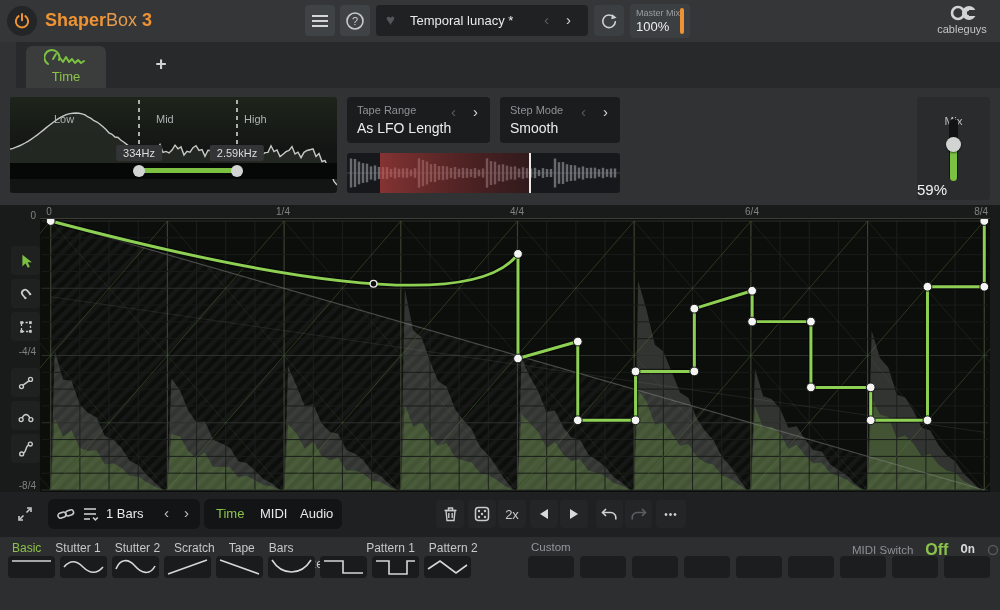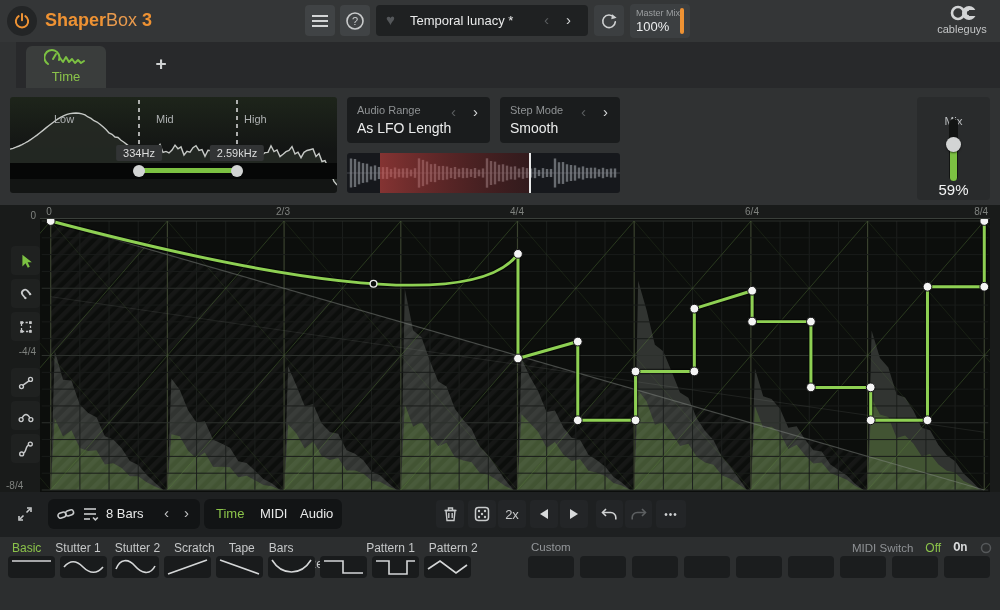--- a/index.html
+++ b/index.html
@@ -99,21 +99,21 @@
       <span class="abs lbl" style="left:234px;top:16px;color:#aeb1b2;">High</span>
       <div class="abs" style="left:129px;top:48px;transform:translateX(-50%);background:#323435;border-radius:2px;padding:2px 7px;font-size:11px;color:#dcdddd;">334Hz</div>
       <div class="abs" style="left:227px;top:48px;transform:translateX(-50%);background:#323435;border-radius:2px;padding:2px 7px;font-size:11px;color:#dcdddd;">2.59kHz</div>
       <div class="abs" style="left:0;top:66px;width:327px;height:16px;background:#060707;"></div>
       <div class="abs" style="left:129px;top:71px;width:98px;height:5px;background:#7cc142;border-radius:2px;"></div>
       <div class="abs" style="left:123px;top:68px;width:12px;height:12px;border-radius:50%;background:#d2d4d4;"></div>
       <div class="abs" style="left:221px;top:68px;width:12px;height:12px;border-radius:50%;background:#d2d4d4;"></div>
     </div>
 
     <div class="abs dark-box" style="left:347px;top:9px;width:143px;height:46px;">
-      <span class="abs lbl" style="left:10px;top:7px;">Audio Range</span>
+      <span class="abs lbl" style="left:10px;top:7px;">Tape Range</span>
       <span class="abs chev dim" style="left:104px;top:7px;">‹</span>
       <span class="abs chev" style="left:126px;top:7px;">›</span>
       <span class="abs" style="left:10px;top:23px;font-size:14px;color:#eceded;">As LFO Length</span>
     </div>
 
     <div class="abs dark-box" style="left:500px;top:9px;width:120px;height:46px;">
       <span class="abs lbl" style="left:10px;top:7px;">Step Mode</span>
       <span class="abs chev dim" style="left:81px;top:7px;">‹</span>
       <span class="abs chev" style="left:103px;top:7px;">›</span>
       <span class="abs" style="left:10px;top:23px;font-size:14px;color:#eceded;">Smooth</span>
@@ -200,35 +200,35 @@
         <rect x="33" y="0" width="149" height="40" fill="url(#redgrad)"></rect>
         <line x1="183" y1="0" x2="183" y2="40" stroke="#e8e9e9" stroke-width="2"></line>
       </svg>
     </div>
 
     <div class="abs" style="left:917px;top:9px;width:73px;height:103px;background:#292b2c;border-radius:4px;">
       <div style="text-align:center;margin-top:18px;font-size:11.5px;color:#b9bcbe;">Mix</div>
       <div class="abs" style="left:32px;top:22px;width:9px;height:62px;background:#121413;border-radius:5px;"></div>
       <div class="abs" style="left:33px;top:47px;width:7px;height:37px;background:#7cc142;border-radius:4px;"></div>
       <div class="abs" style="left:29px;top:40px;width:15px;height:15px;border-radius:50%;background:#d2d4d4;box-shadow:0 1px 2px rgba(0,0,0,.6);"></div>
-      <div class="abs" style="left:0;top:84px;width:73px;text-align:center;font-size:15px;color:#f2f3f3;">59%</div>
+      <div class="abs" style="left:0;top:84px;width:73px;text-align:left;font-size:15px;color:#f2f3f3;">59%</div>
     </div>
   </div>
 
   <div class="abs" style="left:0;top:205px;width:1000px;height:287px;background:#191b1a;">
 
     <span class="abs" style="left:49px;top:1px;transform:translateX(-50%);font-size:10px;color:#7f827f;">0</span>
-    <span class="abs" style="left:283px;top:1px;transform:translateX(-50%);font-size:10px;color:#7f827f;">2/3</span>
+    <span class="abs" style="left:283px;top:1px;transform:translateX(-50%);font-size:10px;color:#7f827f;">1/4</span>
     <span class="abs" style="left:517px;top:1px;transform:translateX(-50%);font-size:10px;color:#7f827f;">4/4</span>
     <span class="abs" style="left:752px;top:1px;transform:translateX(-50%);font-size:10px;color:#7f827f;">6/4</span>
     <span class="abs" style="left:986px;top:1px;transform:translateX(-85%);font-size:10px;color:#7f827f;">8/4</span>
 
     <span class="abs" style="left:24px;top:5px;width:12px;text-align:right;font-size:10px;color:#7f827f;">0</span>
     <span class="abs" style="left:6px;top:141px;width:30px;text-align:right;font-size:10px;color:#7f827f;">-4/4</span>
-    <span class="abs" style="left:6px;top:275px;width:30px;text-align:left;font-size:10px;color:#7f827f;">-8/4</span>
+    <span class="abs" style="left:6px;top:275px;width:30px;text-align:right;font-size:10px;color:#7f827f;">-8/4</span>
 
     <div class="abs btn" style="left:11px;top:41px;width:29px;height:29px;background:#1f2120;">
       <svg width="18" height="18" viewBox="0 0 20 20">
           <polygon points="6,3 6,16 9.5,12.5 12,17.5 14.2,16.4 11.8,11.5 16.5,11.5" fill="#7cc142"></polygon>
         </svg>
     </div>
     <div class="abs btn" style="left:11px;top:74px;width:29px;height:29px;background:#1f2120;">
       <svg width="18" height="18" viewBox="0 0 20 20">
           <g transform="rotate(-40 10 10)">
             <path d="M6.5,14 V8.5 a3.5,3.5 0 0 1 7,0 V14" fill="none" stroke="#c8cacb" stroke-width="2"></path>
@@ -403,21 +403,21 @@
           </g>
         </svg>
       <svg class="abs" style="left:34px;top:7px;" width="18" height="16" viewBox="0 0 18 16">
           <g stroke="#c8cacb" stroke-width="1.6" fill="none">
             <line x1="2" y1="3" x2="14" y2="3"></line>
             <line x1="2" y1="8" x2="14" y2="8"></line>
             <line x1="2" y1="13" x2="8" y2="13"></line>
             <path d="M11,11.5 l2.4,2.4 l2.4,-2.4"></path>
           </g>
         </svg>
-      <span class="abs" style="left:58px;top:7px;font-size:13px;color:#e8e9e9;">8 Bars</span>
+      <span class="abs" style="left:58px;top:7px;font-size:13px;color:#e8e9e9;">1 Bars</span>
       <span class="abs chev" style="left:116px;top:6px;color:#c3c5c6;">‹</span>
       <span class="abs chev" style="left:136px;top:6px;color:#c3c5c6;">›</span>
     </div>
     <div class="abs" style="left:204px;top:7px;width:138px;height:30px;background:#121415;border-radius:6px;">
       <span class="abs" style="left:12px;top:7px;font-size:13px;color:#8bc34a;">Time</span>
       <span class="abs" style="left:56px;top:7px;font-size:13px;color:#e8e9e9;">MIDI</span>
       <span class="abs" style="left:96px;top:7px;font-size:13px;color:#e8e9e9;">Audio</span>
     </div>
 
     <div class="abs btn" style="left:436px;top:8px;width:28px;height:28px;background:#232527;">
@@ -533,21 +533,21 @@
       <div style="width:46px;height:22px;background:#1b1d1e;border-radius:4px;"></div>
       <div style="width:46px;height:22px;background:#1b1d1e;border-radius:4px;"></div>
       <div style="width:46px;height:22px;background:#1b1d1e;border-radius:4px;"></div>
       <div style="width:46px;height:22px;background:#1b1d1e;border-radius:4px;"></div>
       <div style="width:46px;height:22px;background:#1b1d1e;border-radius:4px;"></div>
       <div style="width:46px;height:22px;background:#1b1d1e;border-radius:4px;"></div>
       <div style="width:46px;height:22px;background:#1b1d1e;border-radius:4px;"></div>
     </div>
     <div class="abs" style="left:852px;top:4px;display:flex;gap:12px;align-items:center;">
       <span style="font-size:11.5px;color:#8e9194;">MIDI Switch</span>
-      <span style="font-size:12px;font-weight:normal;color:#8bc34a;">Off</span>
+      <span style="font-size:16px;font-weight:bold;color:#8bc34a;">Off</span>
       <span style="font-size:12px;font-weight:bold;color:#d8dadb;font-family:Liberation Mono, monospace;">On</span>
       <svg width="12" height="12" viewBox="0 0 12 12">
           <circle cx="6" cy="6" r="4.5" fill="none" stroke="#55585a" stroke-width="1.5"></circle>
         </svg>
     </div>
   </div>
 
 </div>
 
 </body></html>

